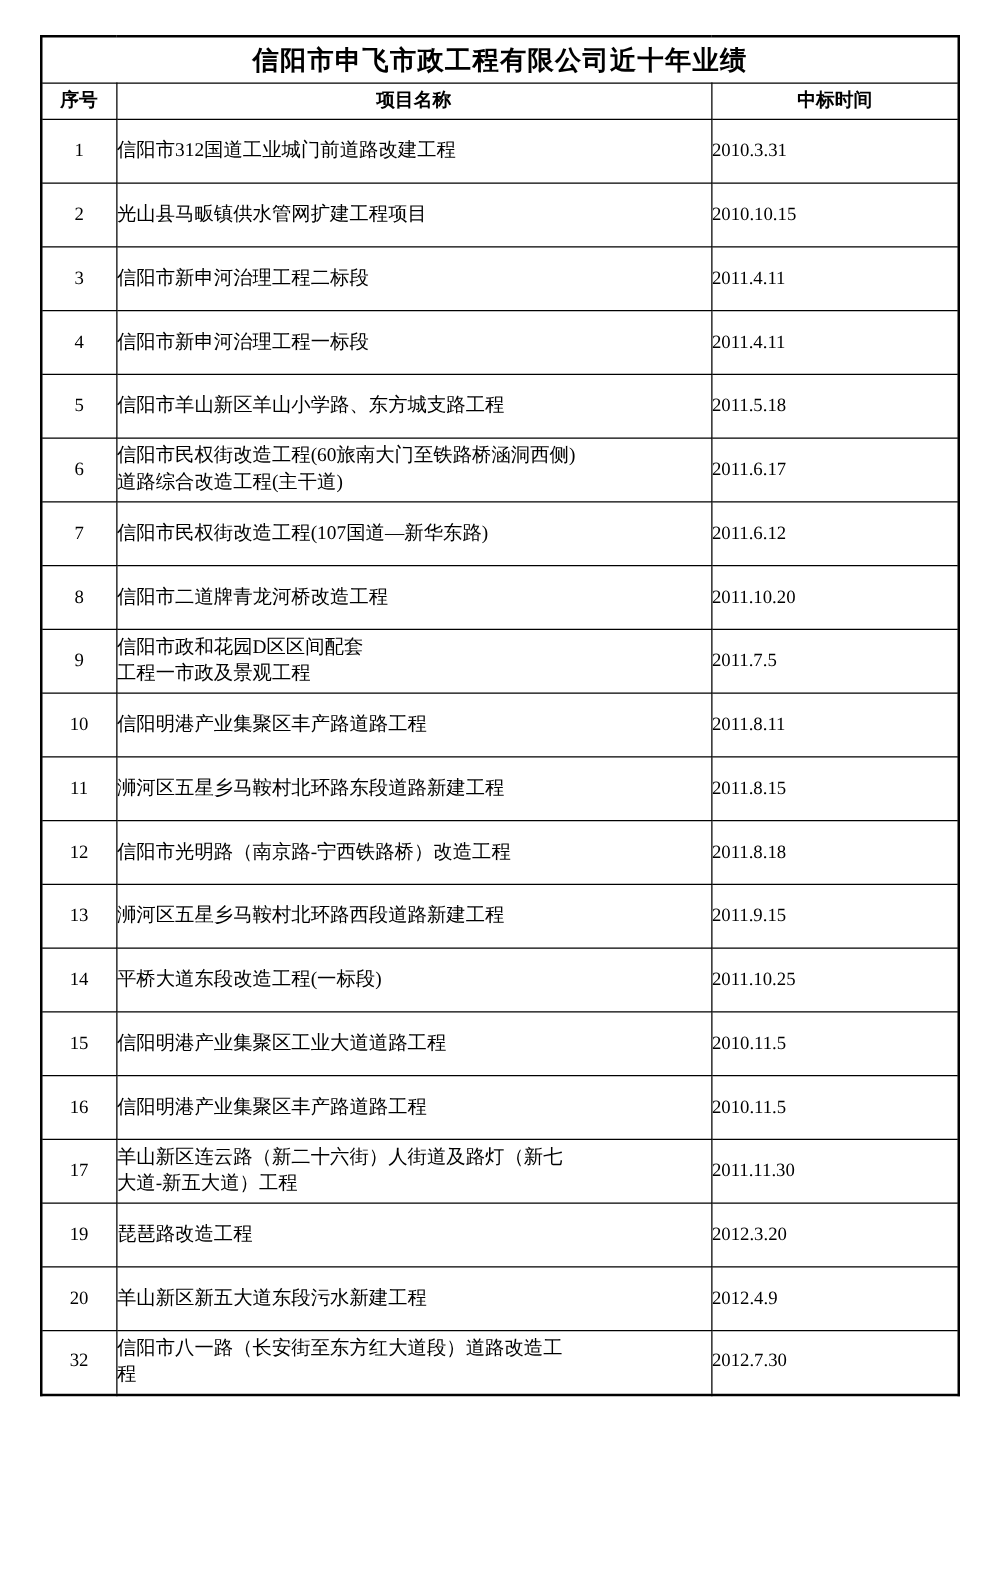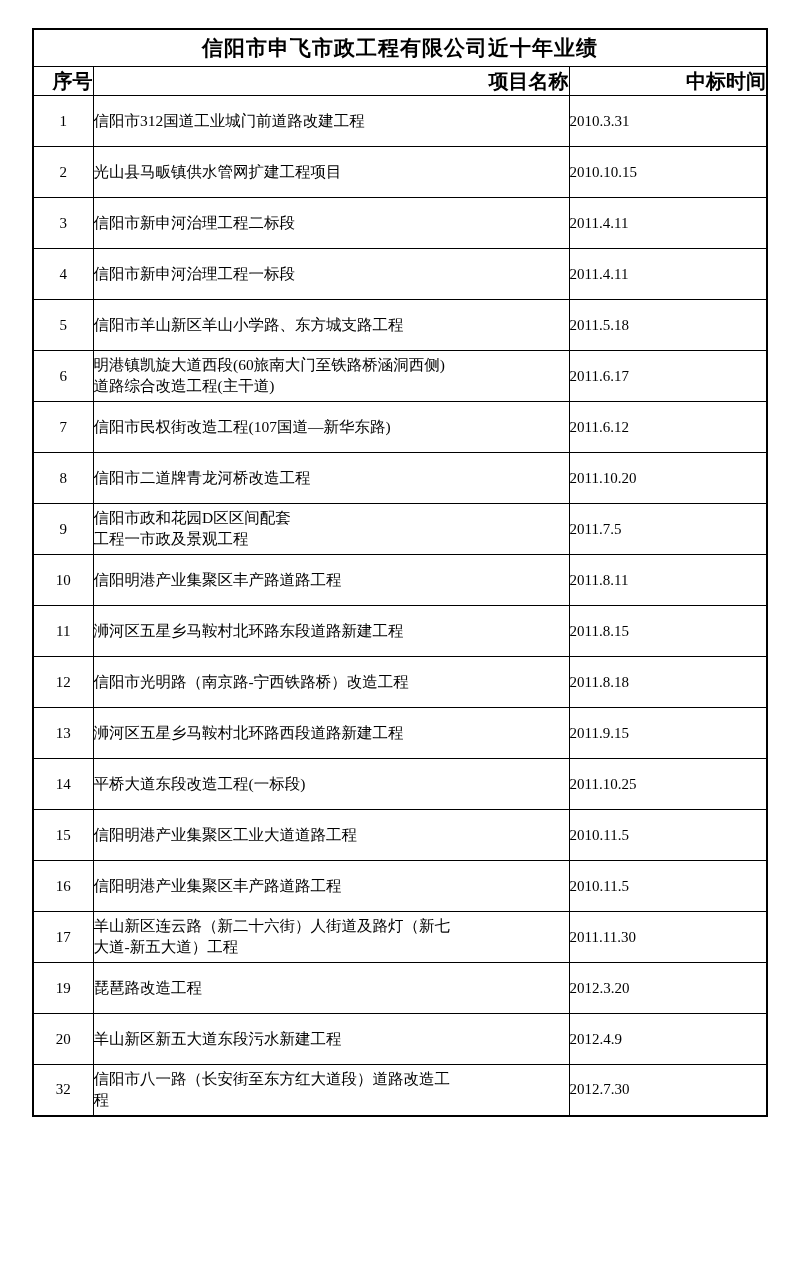--- a/index.html
+++ b/index.html
@@ -35,22 +35,22 @@
   .title-cell {
     text-align: center;
     font-size: 21px;
     font-weight: bold;
     font-family: "Liberation Serif", "DejaVu Serif", serif;
     letter-spacing: 1px;
     height: 36px;
     line-height: 36px;
   }
   .hdr {
-    text-align: right;
-    font-size: 20px;
+    text-align: center;
+    font-size: 15px;
     font-weight: bold;
     font-family: "Liberation Serif", "DejaVu Serif", serif;
     height: 28px;
     line-height: 28px;
   }
   col.c-idx { width: 60px; }
   col.c-name { width: 476px; }
   col.c-date { width: 198px; }
 
   td.idx {
@@ -131,21 +131,21 @@
         <td class="idx">5</td>
         <td class="name">
             <span class="name-line">信阳市羊山新区羊山小学路、东方城支路工程</span>
           </td>
         <td class="date">2011.5.18</td>
       </tr>
 
       <tr class="row-2l">
         <td class="idx">6</td>
         <td class="name">
-          <span class="name-line">明港镇凯旋大道西段(60旅南大门至铁路桥涵洞西侧)</span>
+          <span class="name-line">信阳市民权街改造工程(60旅南大门至铁路桥涵洞西侧)</span>
           <span class="name-line">道路综合改造工程(主干道)</span>
         </td>
         <td class="date">2011.6.17</td>
       </tr>
 
       <tr class="row-1l">
         <td class="idx">7</td>
         <td class="name">
             <span class="name-line">信阳市民权街改造工程(107国道—新华东路)</span>
           </td>

